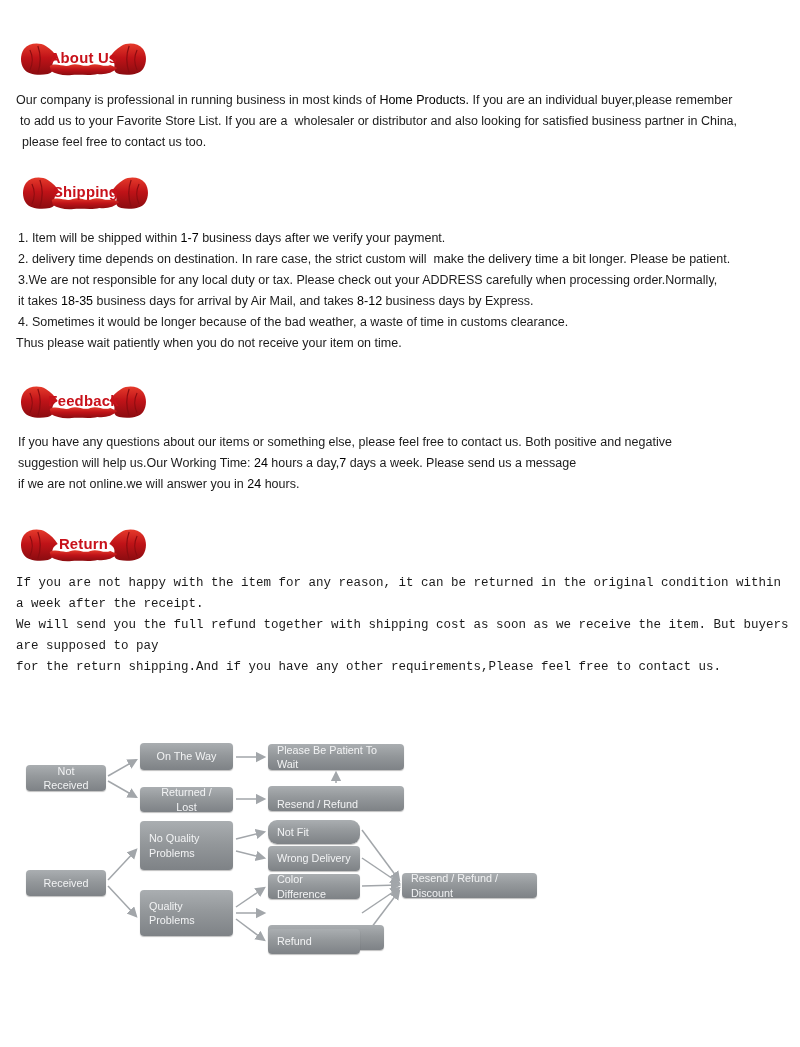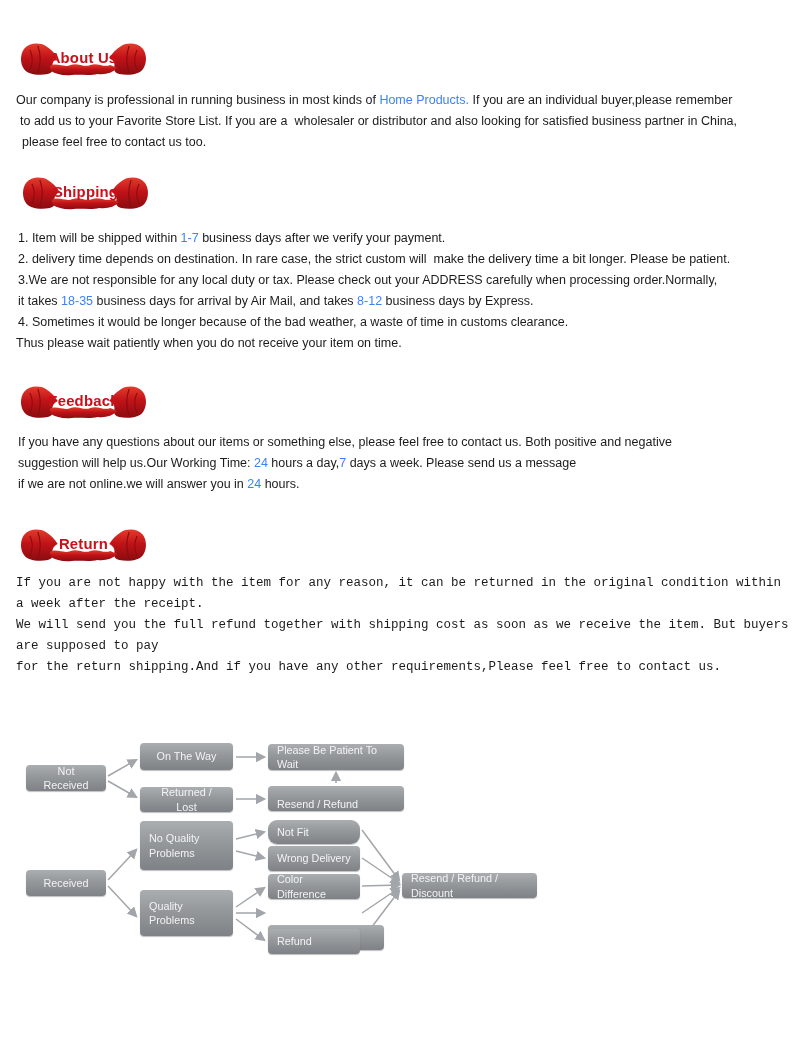--- a/index.html
+++ b/index.html
@@ -14,21 +14,21 @@
     font-family:"Liberation Sans", sans-serif;
     font-weight:bold; font-size:15px; fill:#c8111a; letter-spacing:0.2px;
   }
 
   
   .textblock {
     position:absolute; left:16px; width:775px;
     font-size:12.5px; color:#1b1b1b; line-height:21px;
   }
   .textblock .line { white-space:pre-wrap; }
-  .accent { color:#3b82f6; }
+  .accent { color:#000000; }
 
   
   .flowchart { position:absolute; left:0; top:720px; width:560px; height:260px; }
   .flowchart svg { position:absolute; left:0; top:0; }
   #fc-arrows line { stroke:#a2a6aa; stroke-width:1.5; }
   .fc-nodes { position:absolute; left:0; top:0; width:560px; height:260px; }
   .fc-box {
     position:absolute; box-sizing:border-box;
     background:linear-gradient(180deg,#aaaeb1 0%,#94989b 45%,#7e8286 100%);
     border-radius:4px; box-shadow:0 1px 1px rgba(0,0,0,0.25);

